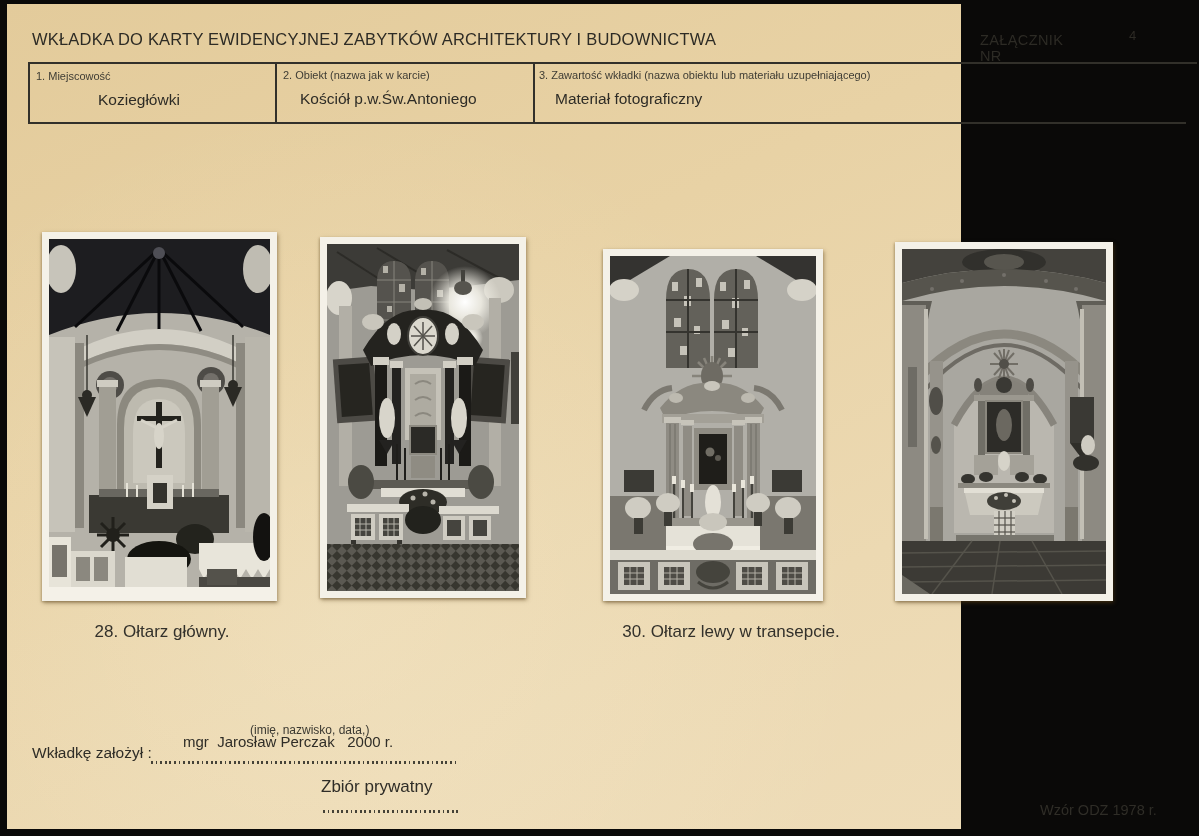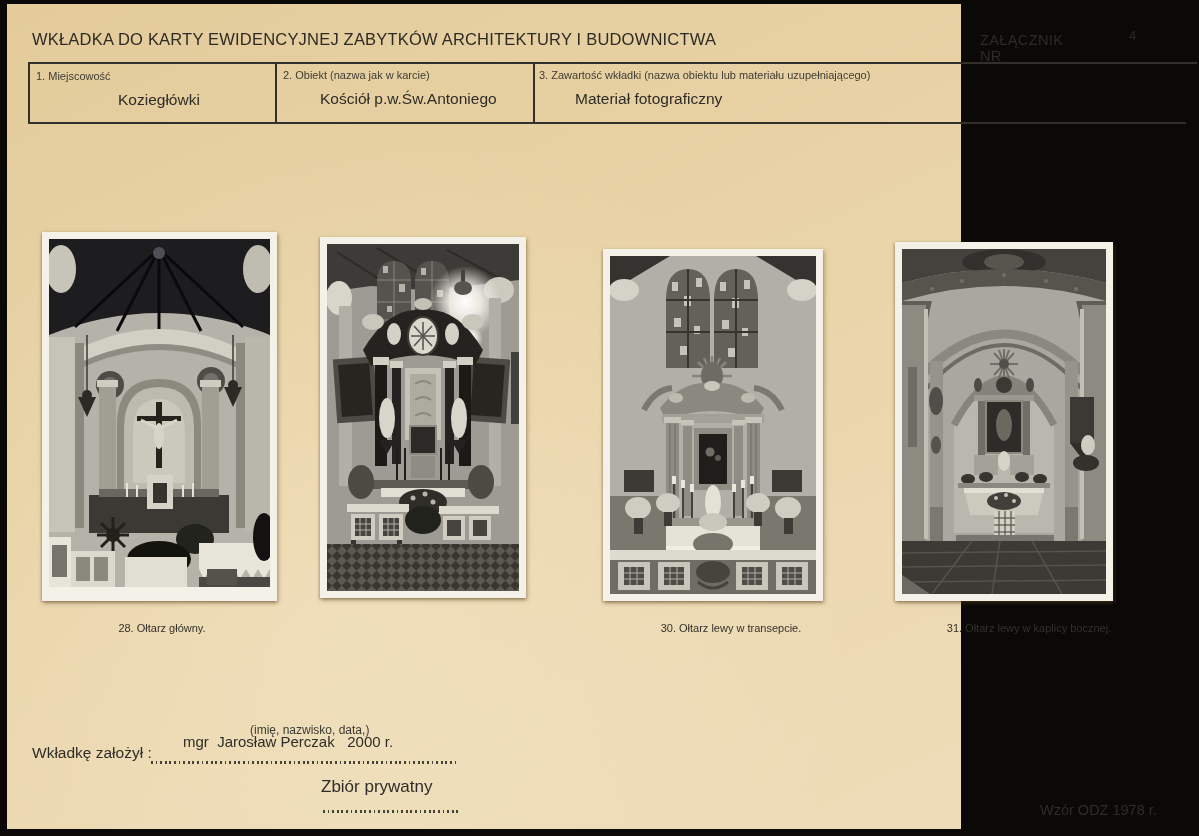--- a/index.html
+++ b/index.html
@@ -12,31 +12,31 @@
   .title{position:absolute;left:25px;top:26px;font-size:16.5px;letter-spacing:.2px;color:#2d2b25;white-space:nowrap;}
   .att-label{position:absolute;left:973px;top:28px;font-size:14.5px;letter-spacing:.4px;color:#2d2b25;}
   .att-num{position:absolute;left:1122px;top:24px;font-size:13px;color:#2d2b25;}
   .line{position:absolute;background:#32302a;}
   .l-top{left:21px;top:58px;width:1169px;height:2px;}
   .l-bottom{left:21px;top:118px;width:1158px;height:2px;}
   .l-left{left:21px;top:58px;width:2px;height:62px;}
   .l-d1{left:268px;top:58px;width:2px;height:62px;}
   .l-d2{left:526px;top:58px;width:2px;height:62px;}
   .flabel{position:absolute;font-size:11px;color:#3e3c34;white-space:nowrap;}
-  .fvalue{position:absolute;font-size:15.5px;color:#2e2c26;white-space:nowrap;margin-left:20px;}
+  .fvalue{position:absolute;font-size:15.5px;color:#2e2c26;white-space:nowrap;}
   .f1l{left:29px;top:66px}.f1v{left:91px;top:87px}
   .f2l{left:276px;top:65px}.f2v{left:293px;top:86px}
   .f3l{left:532px;top:65px}.f3v{left:548px;top:86px}
   .photo{position:absolute;background:#f4f1e8;box-shadow:1px 2px 4px rgba(84,60,20,.5),-1px 1px 2px rgba(84,60,20,.25);}
   .photo svg{display:block;width:100%;height:100%;}
   .p1{left:35px;top:228px;width:221px;height:348px;padding:7px 7px 14px 7px;}
   .p2{left:313px;top:233px;width:192px;height:347px;padding:7px;}
   .p3{left:596px;top:245px;width:206px;height:338px;padding:7px;}
   .p4{left:888px;top:238px;width:204px;height:345px;padding:7px;}
-  .caption{position:absolute;top:618px;transform:translateX(-50%);font-size:11px;color:#33312b;white-space:nowrap;}
+  .caption{position:absolute;top:618px;transform:translateX(-50%);font-size:17px;color:#33312b;white-space:nowrap;}
   .c1{left:155px}.c2{left:437px}.c3{left:724px}.c4{left:1022px}
   .ftext{position:absolute;font-size:15.5px;color:#2f2d27;white-space:nowrap;}
   .founder-label{left:25px;top:740px;}
   .founder-value{left:176px;top:729px;font-size:15px;white-space:pre;}
   .dotline{position:absolute;height:3px;
     background-image:repeating-linear-gradient(to right,#454237 0 1.8px,transparent 1.8px 4.6px);}
   .founder-dots{left:144px;top:757px;width:308px;}
   .founder-hint{left:243px;top:719px;font-size:12px;color:#3b3931;}
   .neg-label{left:25px;top:788px;}
   .neg-value{left:314px;top:773px;font-size:17px;}
@@ -504,21 +504,20 @@
       <line x1="30" y1="345" x2="70" y2="292"></line>
             <line x1="90" y1="345" x2="98" y2="292"></line>
             <line x1="160" y1="345" x2="130" y2="292"></line>
     </g>
     <path d="M0 326 L28 345 H0 Z" fill="#6b6961"></path>
    </svg>
   </figure>
 
   <div class="caption c1">28. Ołtarz główny.</div>
   <div class="caption c3">30. Ołtarz lewy w transepcie.</div>
-  <div class="caption c4">31. Ołtarz lewy w kaplicy bocznej.</div>
 
   <div class="ftext founder-label">Wkładkę założył :</div>
   <div class="ftext founder-value">mgr  Jarosław Perczak   2000 r.</div>
   <div class="dotline founder-dots"></div>
   <div class="ftext founder-hint">(imię, nazwisko, data,)</div>
   <div class="ftext neg-value">Zbiór prywatny</div>
   <div class="dotline neg-dots"></div>
   <div class="ftext form-note">Wzór ODZ 1978 r.</div>
 
  </div>

